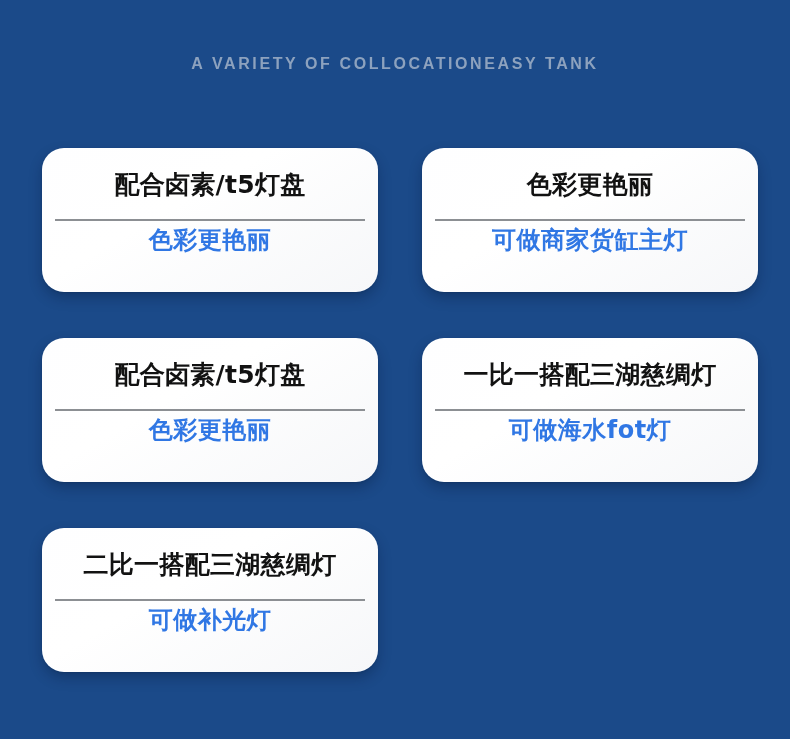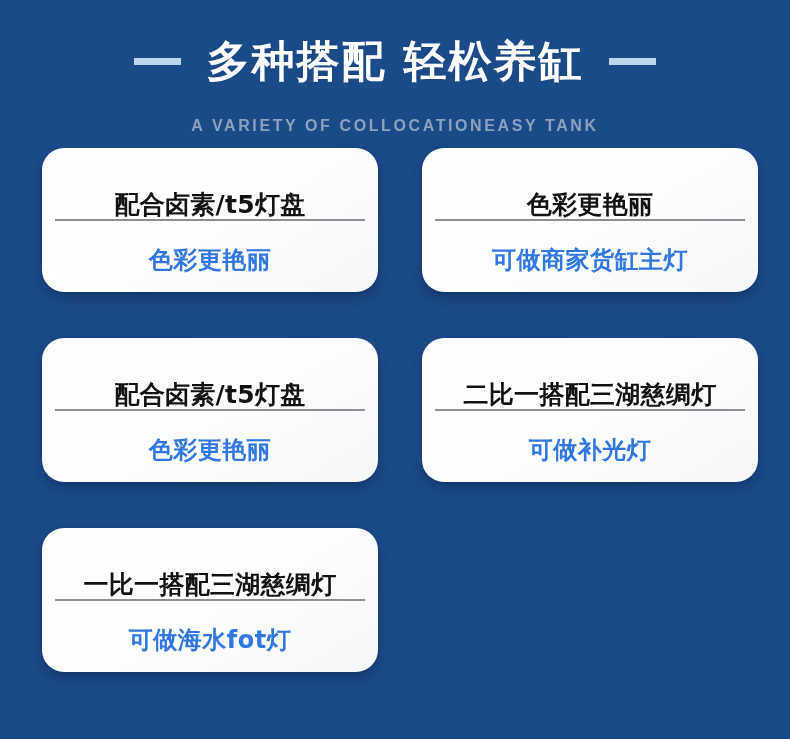--- a/index.html
+++ b/index.html
@@ -71,21 +71,21 @@
     border-radius: 22px;
     box-shadow: 0 6px 13px rgba(0, 20, 50, 0.30),
                 0 1px 2px rgba(0, 0, 0, 0.12);
     display: flex;
     flex-direction: column;
     align-items: center;
     justify-content: flex-start;
     overflow: hidden;
   }
   .card-heading {
-    margin-top: 40px;
+    margin-top: 20px;
     font-size: 25px;
     font-weight: bold;
     color: #121212;
     line-height: 34px;
     white-space: nowrap;
     letter-spacing: 0.3px;
     font-family: "DejaVu Sans", "Liberation Sans", sans-serif;
   }
   .card-divider {
     position: absolute;
@@ -103,25 +103,20 @@
     line-height: 32px;
     white-space: nowrap;
     letter-spacing: 0.5px;
     font-family: "DejaVu Sans", "Liberation Sans", sans-serif;
   }
 </style>
 </head>
 <body>
 
 <div class="header">
-  <div class="title-row">
-    <span class="dash"></span>
-    <h1 class="page-title">多种搭配 轻松养缸</h1>
-    <span class="dash"></span>
-  </div>
   <div class="page-subtitle">A VARIETY OF COLLOCATIONEASY TANK</div>
 </div>
 
 <div class="grid">
 
   <div class="card">
     <div class="card-heading">配合卤素/t5灯盘</div>
     <div class="card-divider"></div>
     <div class="card-sub">色彩更艳丽</div>
   </div>
@@ -133,24 +128,24 @@
     <div class="card-sub">可做商家货缸主灯</div>
   </div>
 
   <div class="card">
     <div class="card-heading">配合卤素/t5灯盘</div>
     <div class="card-divider"></div>
     <div class="card-sub">色彩更艳丽</div>
   </div>
 
   <div class="card">
+    <div class="card-heading">一比一搭配三湖慈绸灯</div>
+    <div class="card-divider"></div>
+    <div class="card-sub">可做海水fot灯</div>
+  </div>
+
+  <div class="card">
     <div class="card-heading">二比一搭配三湖慈绸灯</div>
     <div class="card-divider"></div>
     <div class="card-sub">可做补光灯</div>
   </div>
 
-  <div class="card">
-    <div class="card-heading">一比一搭配三湖慈绸灯</div>
-    <div class="card-divider"></div>
-    <div class="card-sub">可做海水fot灯</div>
-  </div>
-
 </div>
 
 </body></html>

